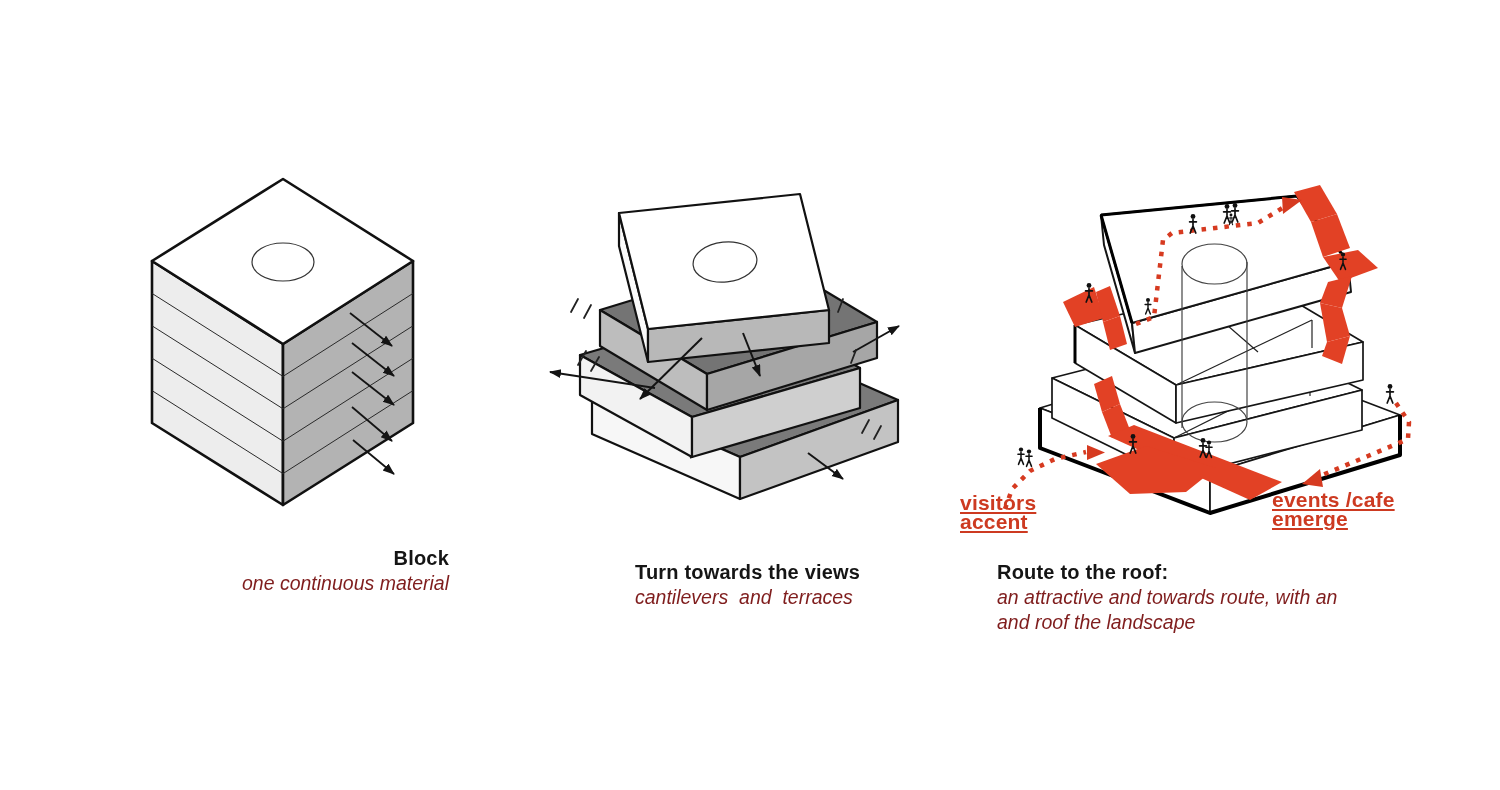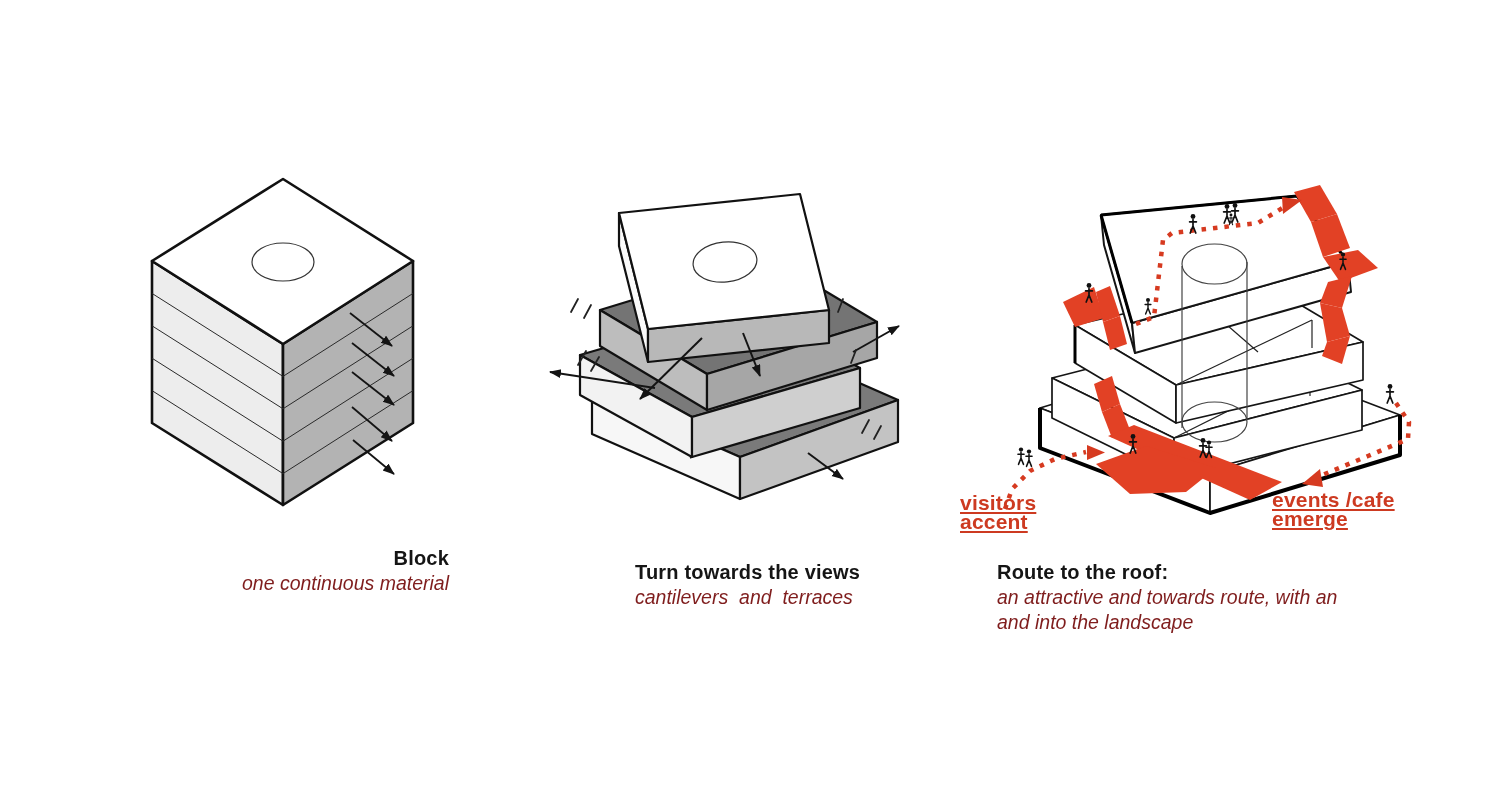--- a/index.html
+++ b/index.html
@@ -214,21 +214,21 @@
   </div>
 
   <div class="caption" style="left:635px;top:559px;width:300px;">
     <div class="title">Turn towards the views</div>
     <div class="sub">cantilevers  and  terraces</div>
   </div>
 
   <div class="caption" style="left:997px;top:559px;width:420px;">
     <div class="title">Route to the roof:</div>
     <div class="sub">an attractive and towards route, with an</div>
-    <div class="sub">and into the landscape</div>
+    <div class="sub">and roof the landscape</div>
   </div>
 
   <div class="red-label" style="left:960px;top:493px;">
     <div>visitors</div>
     <div>accent</div>
   </div>
   <div class="red-label" style="left:1272px;top:490px;">
     <div>events /cafe</div>
     <div>emerge</div>
   </div>

